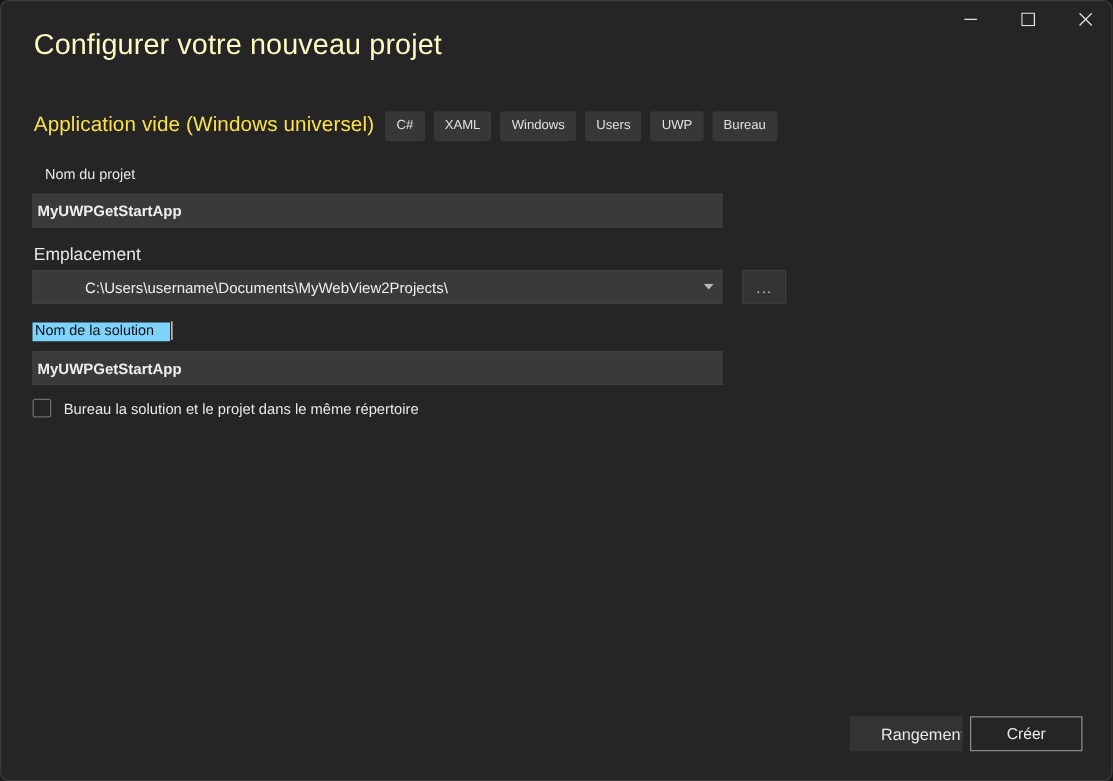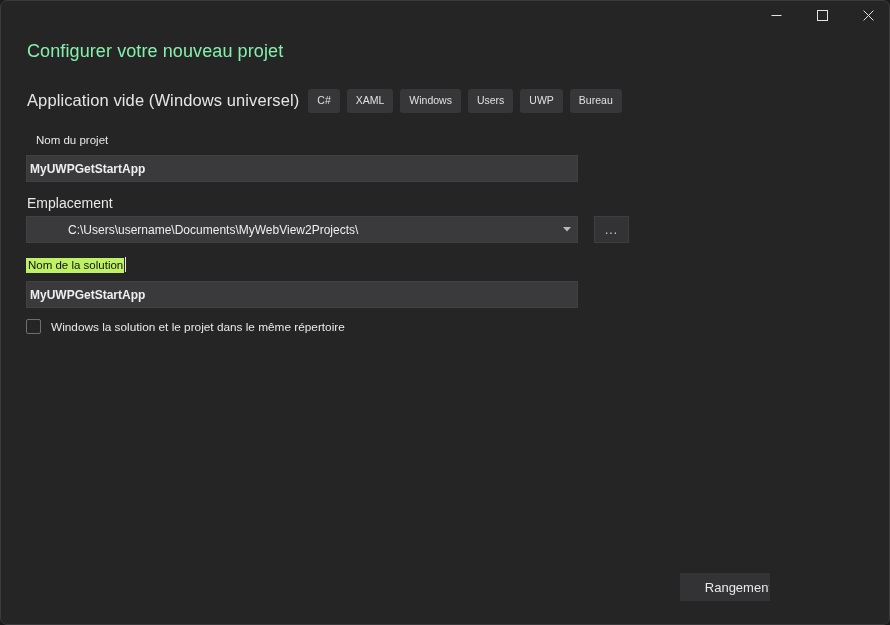--- a/index.html
+++ b/index.html
@@ -44,39 +44,39 @@
     display: flex;
     align-items: center;
     justify-content: center;
     color: #e4e4e4;
   }
   .wbtn svg { display: block; }
 
   
   .page-title {
     position: absolute;
-    left: 26px; top: 40px;
-    font-size: 18px;
+    left: 26px; top: 21px;
+    font-size: 23px;
     font-weight: 400;
-    color: #86efac;
+    color: #fef9c3;
     letter-spacing: 0.1px;
     white-space: nowrap;
   }
 
   .subtitle-row {
     position: absolute;
     left: 26px; top: 88px;
     display: flex;
     align-items: center;
     white-space: nowrap;
   }
   .template-name {
     font-size: 16.5px;
     font-weight: 400;
-    color: #e5e5e5;
+    color: #fde047;
     letter-spacing: 0.1px;
   }
   .tags {
     display: flex;
     align-items: center;
     margin-left: 9px;
     gap: 7px;
   }
   .tag {
     background: #37373a;
@@ -92,23 +92,23 @@
   .field-label {
     position: absolute;
     font-size: 11.5px;
     color: #e8e8e8;
     white-space: nowrap;
   }
   .field-label.big {
     font-size: 14px;
   }
   .label-selected {
-    background: #bef264;
+    background: #7dd3fc;
     color: #101012;
-    padding: 1px 1px 2px 2px;
+    padding: 1px 13px 2px 2px;
     position: relative;
   }
   .label-selected::after {
     content: "";
     position: absolute;
     right: -2px;
     top: -1px;
     width: 1px;
     height: 15px;
     background: #e8e8e8;
@@ -280,20 +280,23 @@
   </div>
   <div class="browse" style="left:593px; top:215px; width:35px; height:27px;">...</div>
 
   <div class="field-label" style="left:25px; top:258px;">
     <span class="label-selected">Nom de la solution</span>
   </div>
   <div class="textbox" style="left:25px; top:280px; width:552px; height:27px;" title="MyUWPGetStartApp">MyUWPGetStartApp</div>
 
   <div class="checkbox-row">
     <span class="cbox"></span>
-    <span class="cbox-label">Windows la solution et le projet dans le même répertoire</span>
+    <span class="cbox-label">Bureau la solution et le projet dans le même répertoire</span>
   </div>
 
   <div class="btn-back">
     <span>Rangement</span>
   </div>
+  <div class="btn-create">
+    <span>Créer</span>
+  </div>
 
 </div>
 
 </body></html>

